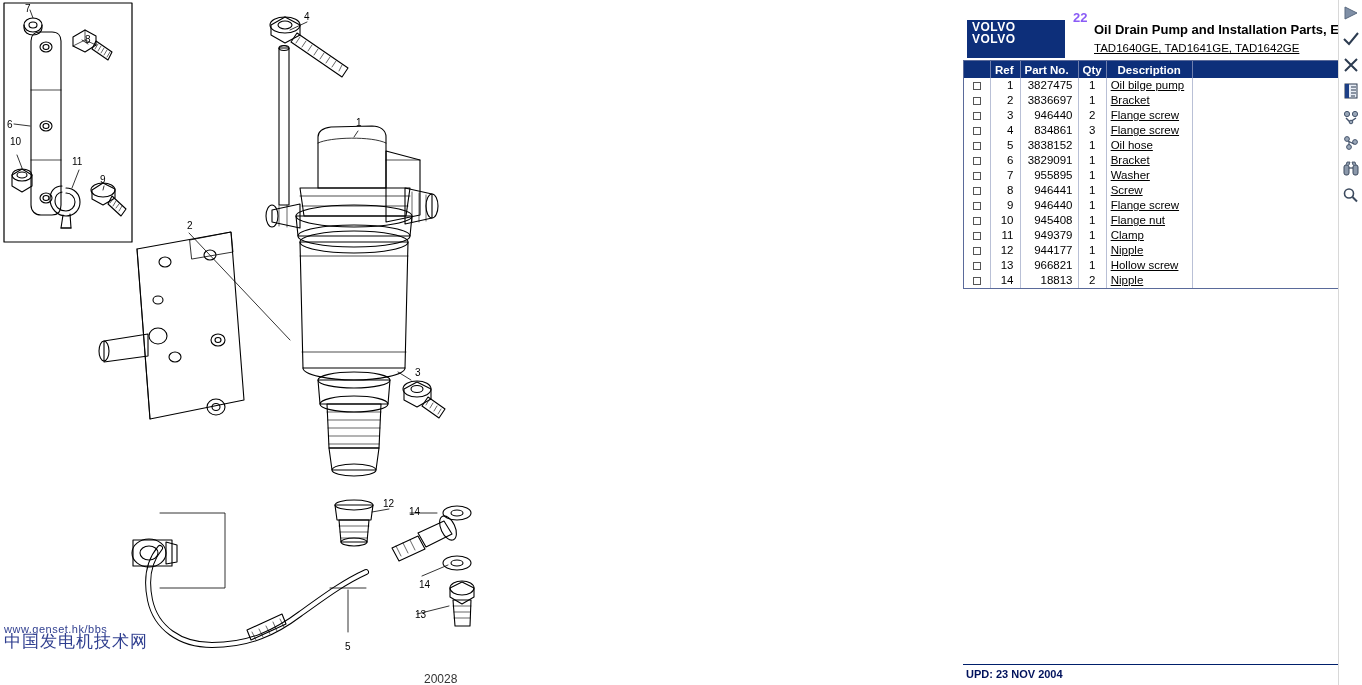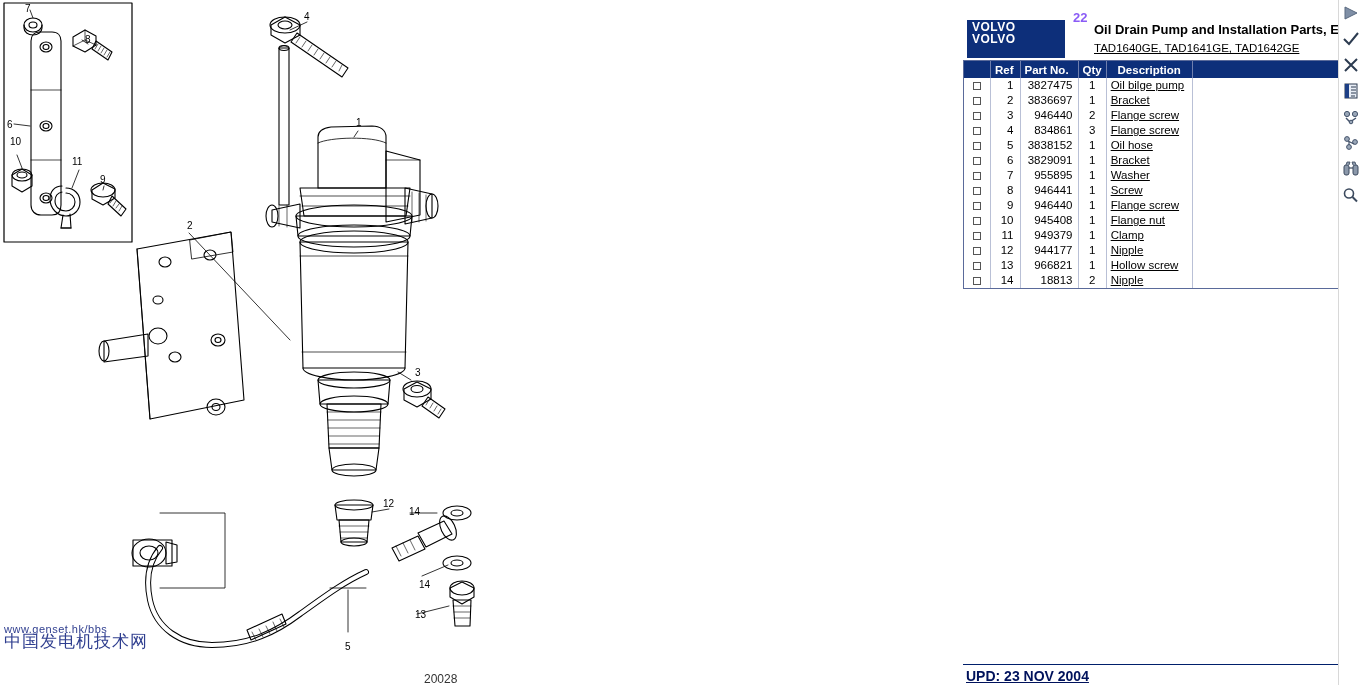--- a/index.html
+++ b/index.html
@@ -145,21 +145,21 @@
   
   #footer-line {
     position: absolute;
     left: 483px; top: 664px;
     width: 855px; height: 1px;
     background: #001f6b;
   }
   #footer-upd {
     position: absolute;
     left: 486px; top: 668px;
-    font-size: 14px; font-weight: bold; color: #00125c; text-decoration: underline;
+    font-size: 11px; font-weight: bold; color: #00125c;
   }
 
   
   #toolbar {
     position: absolute;
     left: 1338px; top: 0;
     width: 24px; height: 685px;
     background: #ffffff;
     border-left: 1px solid #d8d8d8;
   }

